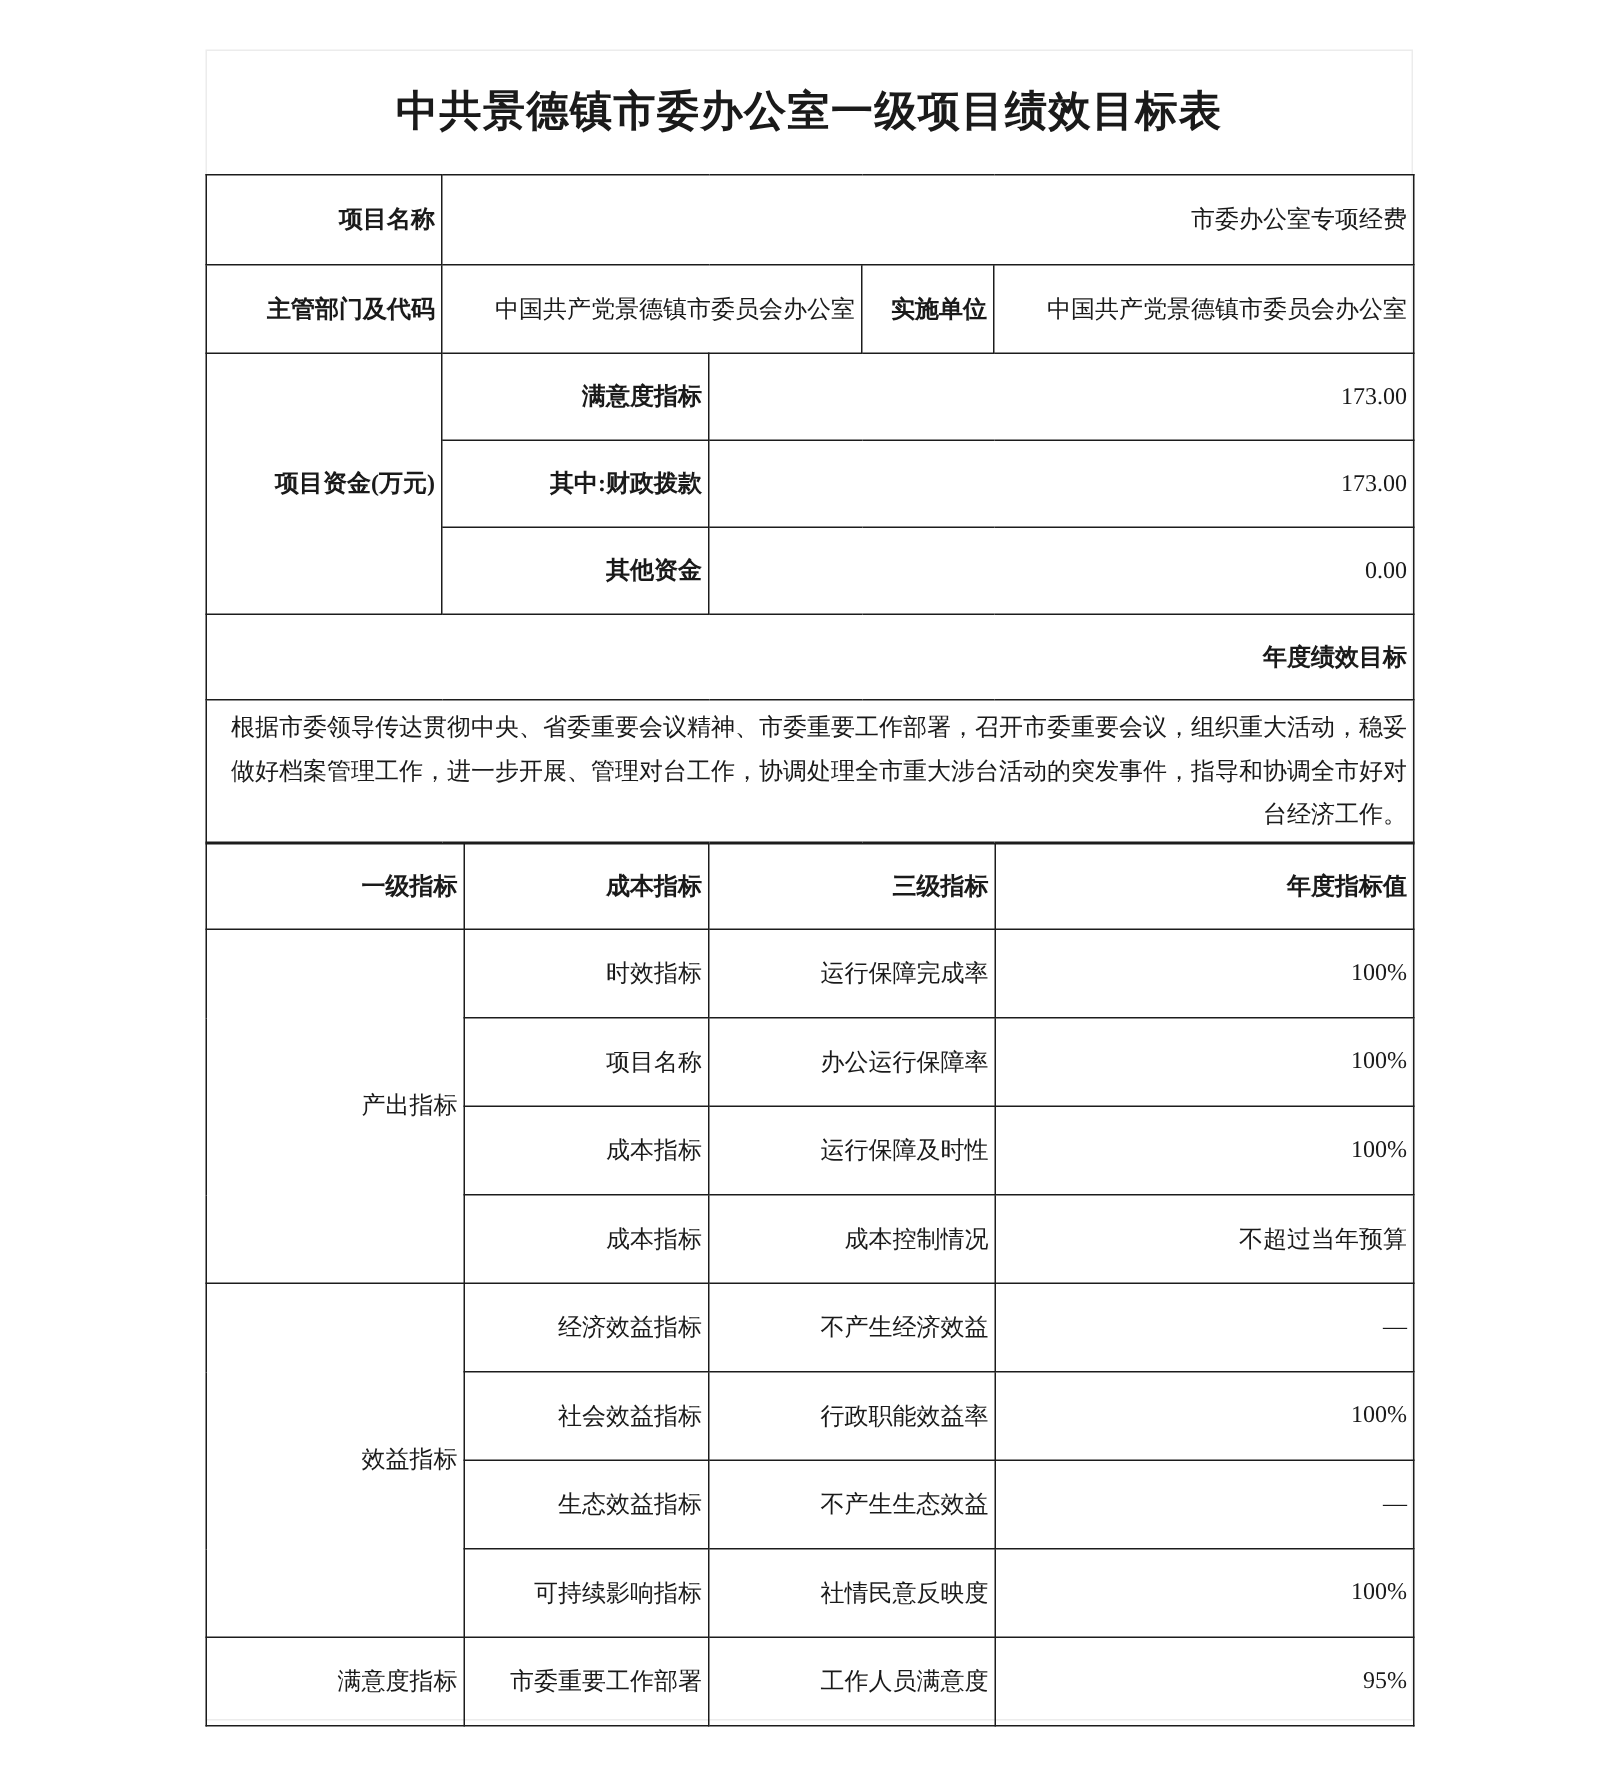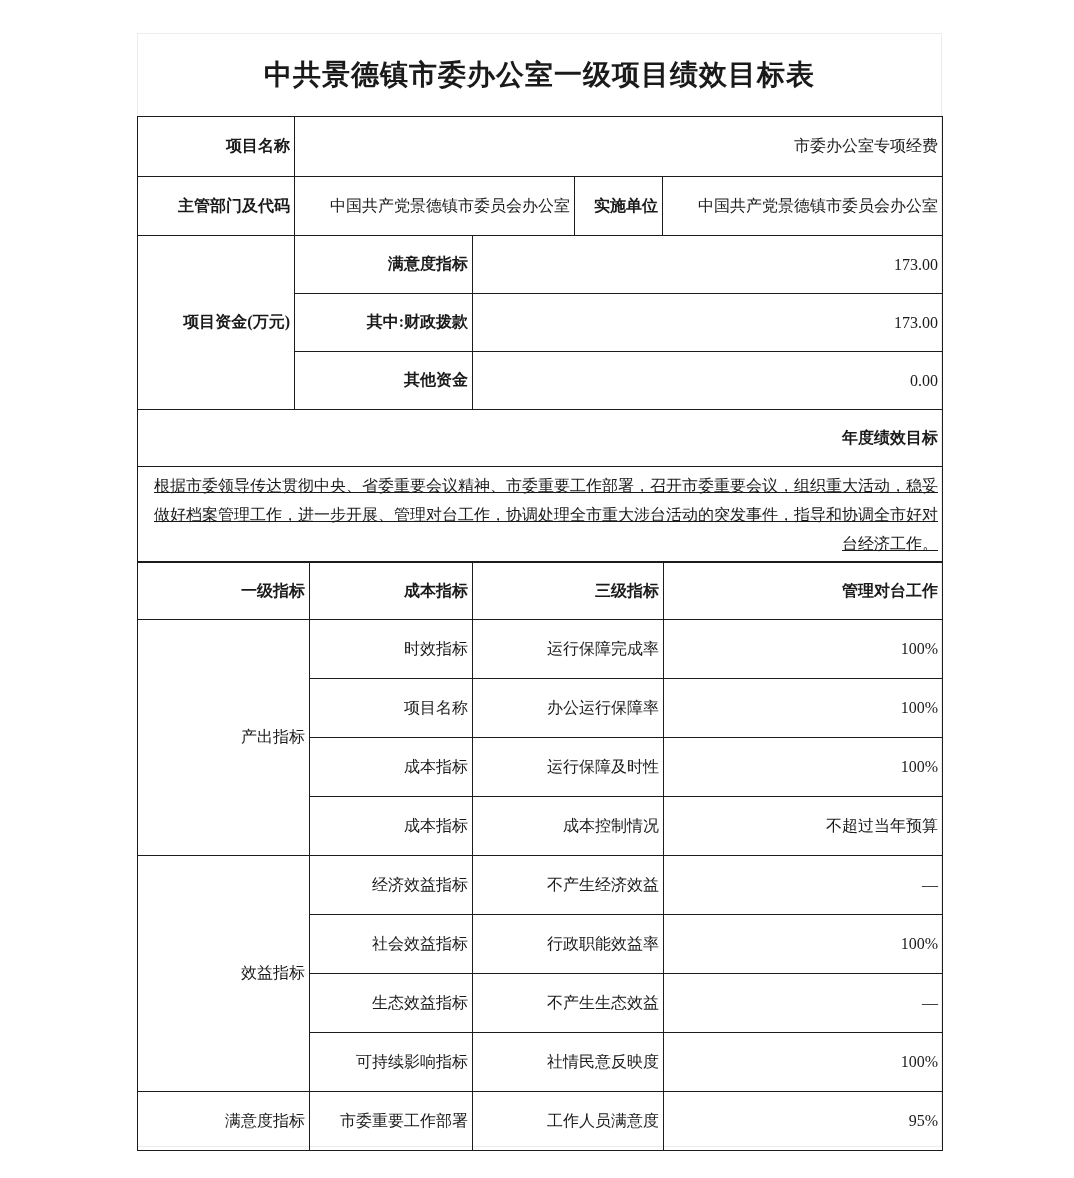--- a/index.html
+++ b/index.html
@@ -53,21 +53,21 @@
     text-align: left;
     font-size: 17px;
     line-height: 29px;
     padding: 5px 6px 5px 5px;
     letter-spacing: 0;
   }
   tr.h60 { height: 60px; }
   tr.h59 { height: 59px; }
   tr.h58 { height: 58px; }
   tr.h57 { height: 57px; }
-  tr.h95 { height: 95px; text-decoration: underline; }
+  tr.h95 { height: 95px; }
 </style>
 </head>
 <body>
 
 <div class="page">
 
   <div class="doc-title">中共景德镇市委办公室一级项目绩效目标表</div>
 
   <table class="tbl">
     <colgroup>
@@ -115,21 +115,21 @@
       <col style="width:172px">
         <col style="width:163px">
         <col style="width:191px">
         <col style="width:279px">
     </colgroup>
     <tbody>
       <tr class="h57">
         <td class="b">一级指标</td>
         <td class="b">成本指标</td>
         <td class="b">三级指标</td>
-        <td class="b">管理对台工作</td>
+        <td class="b">年度指标值</td>
       </tr>
 
       <tr class="h59">
         <td rowspan="4">产出指标</td>
         <td>时效指标</td>
         <td>运行保障完成率</td>
         <td>100%</td>
       </tr>
       <tr class="h59">
         <td>项目名称</td>

